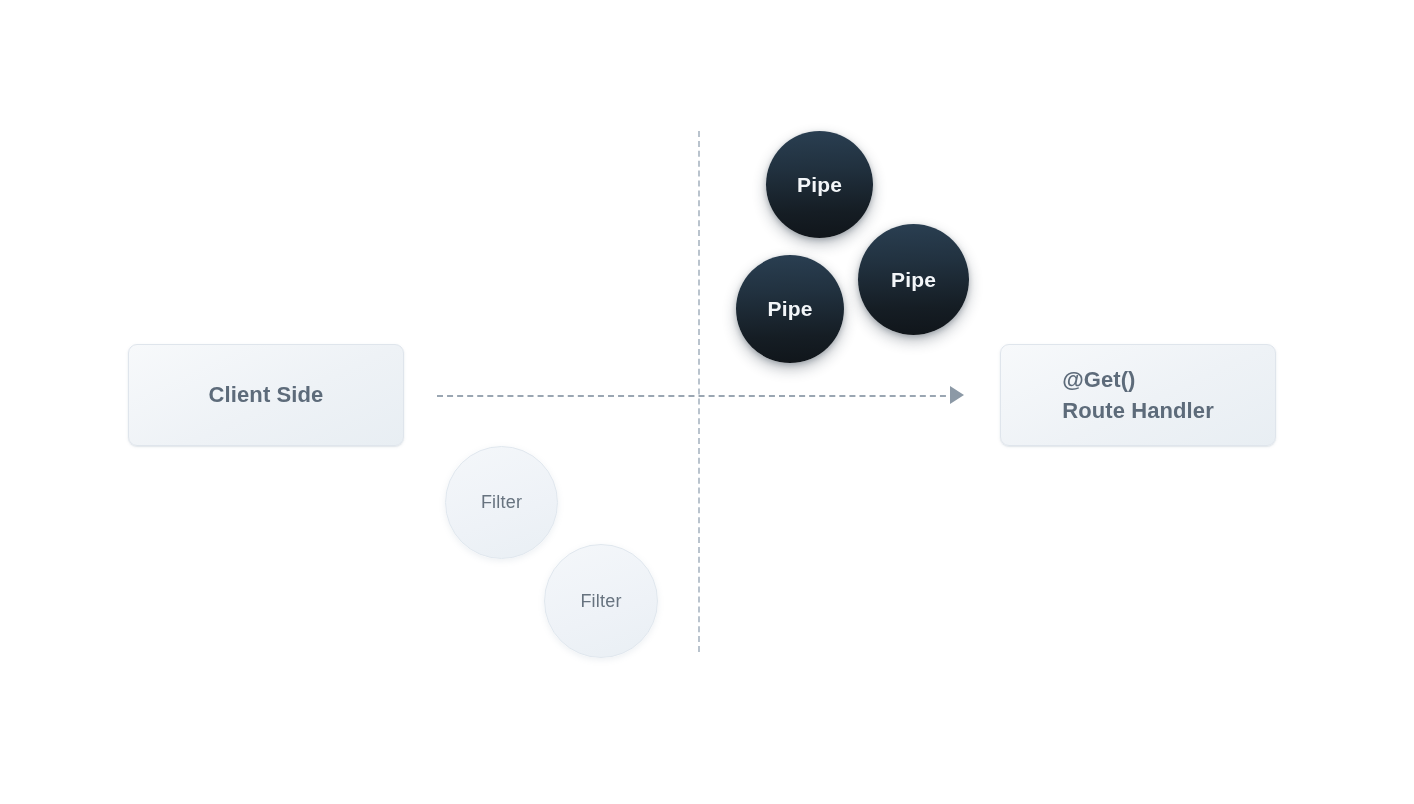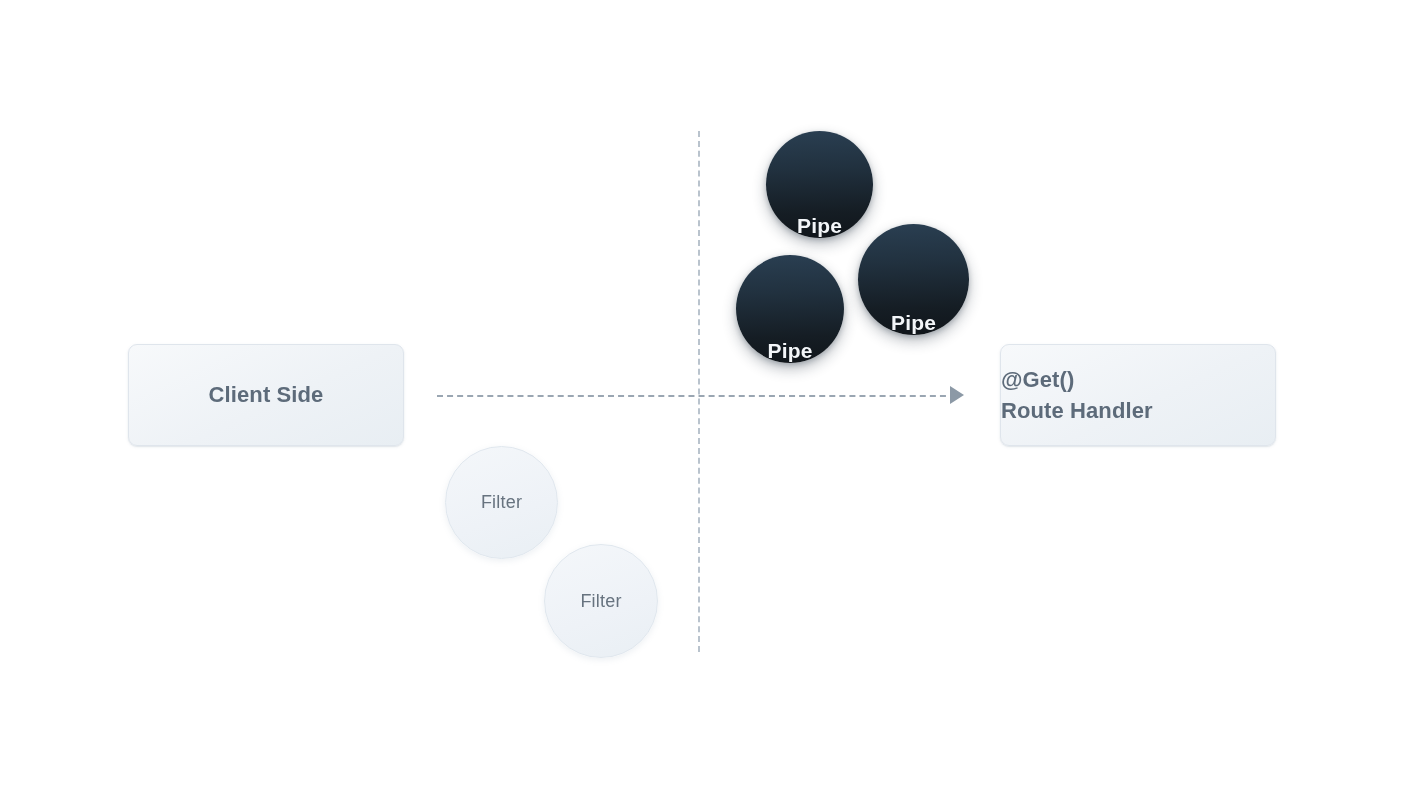--- a/index.html
+++ b/index.html
@@ -69,21 +69,21 @@
     width: 276px;
     height: 102px;
     justify-content: center;
     text-align: center;
   }
   #route-box {
     left: 1000px;
     top: 344px;
     width: 276px;
     height: 102px;
-    justify-content: flex-start;
+    justify-content: center;
   }
   #route-box .lines {
     line-height: 1.42;
     white-space: pre-line;
   }
 
   
   .circle {
     position: absolute;
     box-sizing: border-box;
@@ -93,21 +93,20 @@
     justify-content: center;
   }
   .circle.dark {
     background: linear-gradient(178deg, #2a3f52 0%, #21313f 35%, #151d24 75%, #10151a 100%);
     color: #f3f6f9;
     font-size: 21px;
     font-weight: 700;
     letter-spacing: 0.2px;
     box-shadow: 0 6px 14px rgba(25, 40, 55, 0.30),
                 0 2px 5px rgba(25, 40, 55, 0.22);
-    align-items: flex-end;
   }
   .circle.light {
     background: linear-gradient(160deg, #f4f7fa 0%, #eef2f7 60%, #e9eff4 100%);
     border: 1px solid #e0e7ee;
     color: #67737f;
     font-size: 18px;
     font-weight: 400;
     letter-spacing: 0.2px;
     box-shadow: 0 2px 6px rgba(130, 150, 170, 0.14);
   }

